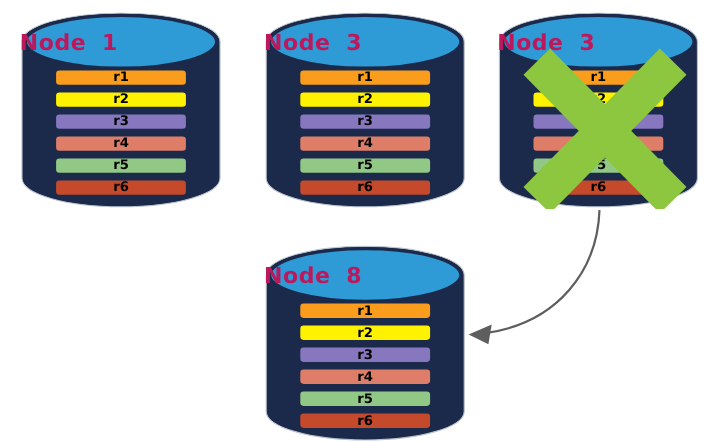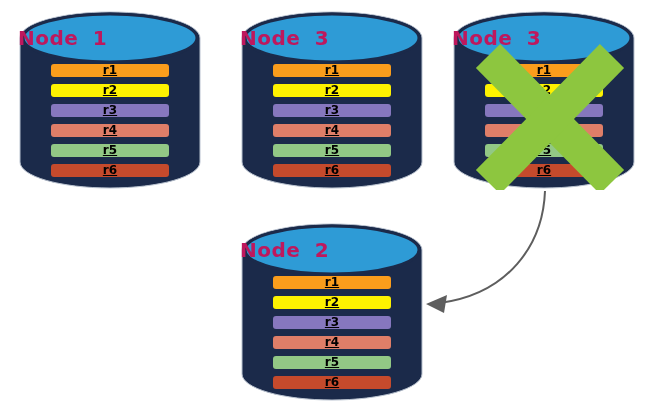--- a/index.html
+++ b/index.html
@@ -49,21 +49,20 @@
   }
   .row {
     height: 13px;
     margin-bottom: 7px;
     border-radius: 3px;
     text-align: center;
     font-weight: bold;
     font-size: 12px;
     line-height: 13px;
     color: #000000;
-    text-decoration: underline;
   }
   .x-overlay {
     position: absolute;
     left: 0; top: 0;
     width: 100%;
     height: 100%;
     display: block;
     pointer-events: none;
   }
   #arrow-layer {
@@ -123,21 +122,21 @@
   <svg class="x-overlay" viewBox="0 0 184 180">
     <line x1="36" y1="46" x2="160" y2="172" stroke-width="34" stroke="#8DC63F"></line>
     <line x1="160" y1="46" x2="36" y2="172" stroke-width="34" stroke="#8DC63F"></line>
   </svg>
     </div>
     <div class="node" style="left: 240px; top: 222px;">
     <svg class="cyl" viewBox="0 0 184 180" preserveAspectRatio="none">
       <path class="cyl-body" d="M2,28 A90,26 0 1 1 182,28 L182,152 A90,26 0 0 1 2,152 Z" stroke="#b9c2cf" stroke-width="1" fill="#1B2A4A"></path>
       <ellipse class="cyl-top" cx="92" cy="28" rx="87" ry="24" stroke-width="3" fill="#2E9BD6" stroke="#1B2A4A"></ellipse>
     </svg>
-    <div class="node-label">Node 2</div>
+    <div class="node-label">Node 8</div>
     <div class="rows">
         <div class="row" style="background: rgb(250, 157, 28);">r1</div>
         <div class="row" style="background: rgb(254, 242, 0);">r2</div>
         <div class="row" style="background: rgb(134, 119, 190);">r3</div>
         <div class="row" style="background: rgb(223, 126, 104);">r4</div>
         <div class="row" style="background: rgb(146, 200, 133);">r5</div>
         <div class="row" style="background: rgb(197, 74, 44);">r6</div>
       </div>
   </div>
     <svg id="arrow-layer" width="646" height="402" viewBox="0 0 646 402">

